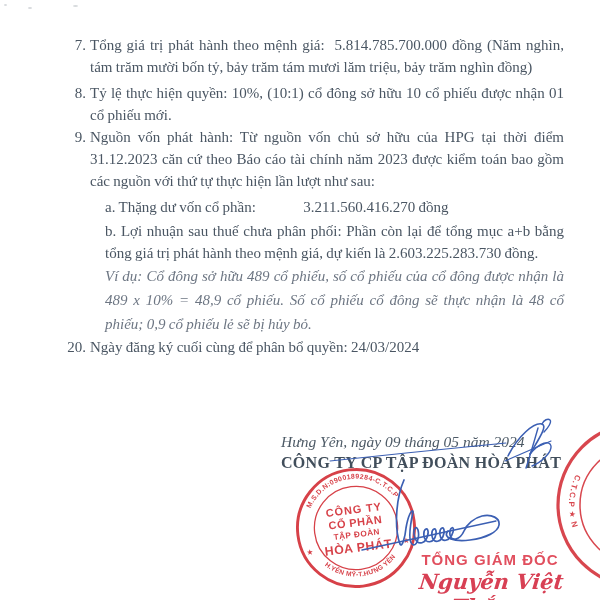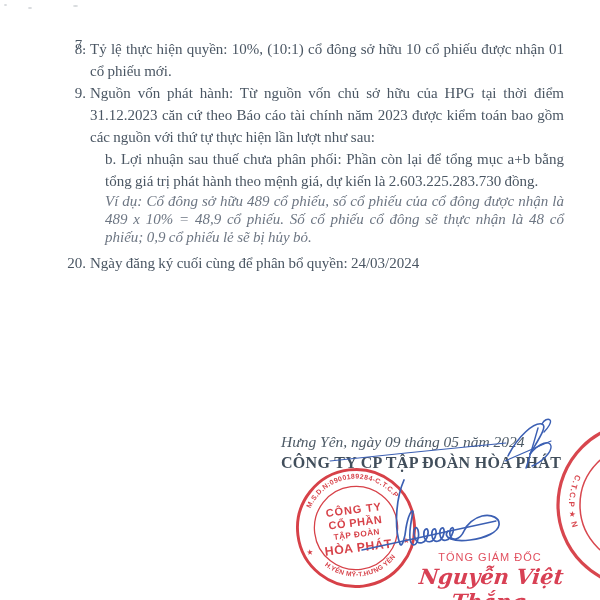--- a/index.html
+++ b/index.html
@@ -8,61 +8,67 @@
     font-family:"Liberation Serif","DejaVu Serif",serif;color:#4a5663;
   }
   .speck{position:absolute;background:#c6cacf;border-radius:50%;opacity:.7;}
   .doc{position:absolute;left:0;top:34px;width:564px;padding-left:90px;box-sizing:border-box;}
   .item{position:relative;font-size:15px;line-height:22px;text-align:justify;word-spacing:-0.4px;}
   .item .num{position:absolute;left:-32px;width:28px;text-align:right;}
   .mb4{margin-bottom:4px;}
   .sub{position:relative;margin-left:15px;font-size:15px;line-height:22px;text-align:justify;word-spacing:-0.4px;}
   .sub.a{margin-top:4px;margin-bottom:2px;}
   .sub .val{margin-left:44px;}
-  .example{margin-left:15px;margin-top:0;margin-bottom:6px;font-size:15px;line-height:18px;
+  .example{margin-left:15px;margin-top:0;font-size:15px;line-height:24px;
     font-style:italic;color:#6d7683;text-align:justify;word-spacing:-0.4px;}
   .sigblock{position:absolute;left:281px;top:433px;width:300px;}
   .placedate{font-style:italic;font-size:15.5px;color:#4d5a66;}
   .company{font-weight:bold;font-size:16px;letter-spacing:.3px;color:#414e5b;margin-top:3px;}
   .stamp{position:absolute;left:292px;top:464px;width:128px;height:128px;transform:rotate(-7deg);opacity:.93;}
   .edgestamp{position:absolute;left:540px;top:420px;width:60px;height:170px;opacity:.9;}
   .titleblock{position:absolute;left:405px;top:551px;width:170px;text-align:center;z-index:4;}
-  .signer-title{font-family:"Liberation Sans","DejaVu Sans",sans-serif;font-weight:normal;
-    font-size:11px;letter-spacing:1px;color:#e14f5e;}
+  .signer-title{font-family:"Liberation Sans","DejaVu Sans",sans-serif;font-weight:bold;
+    font-size:15px;letter-spacing:1px;color:#e14f5e;}
   .signer-name{font-family:"DejaVu Serif",serif;font-weight:bold;font-style:italic;
     font-size:21px;color:#d84054;transform:skewX(-6deg);margin-top:1px;}
   .ink{position:absolute;left:0;top:0;z-index:5;pointer-events:none;}
   .ink path{fill:none;stroke:#3b5fb3;stroke-linecap:round;stroke-linejoin:round;}
   .stamp text,.edgestamp text{font-family:"Liberation Sans","DejaVu Sans",sans-serif;font-weight:bold;fill:#d4333b;}
 </style>
 </head>
 <body>
 
 <div class="page">
 
   <div class="speck" style="left:4px;top:4px;width:3px;height:2px;"></div>
   <div class="speck" style="left:28px;top:7px;width:4px;height:2px;"></div>
   <div class="speck" style="left:73px;top:5px;width:5px;height:2px;"></div>
 
   <div class="doc">
 
     <div class="item mb4">
       <span class="num">7.</span>
+      <span>Tổng giá trị phát hành theo mệnh giá:&nbsp; 5.814.785.700.000 đồng (Năm nghìn, tám trăm mười bốn tỷ, bảy trăm tám mươi lăm triệu, bảy trăm nghìn đồng)</span>
     </div>
 
     <div class="item">
       <span class="num">8.</span>
       <span>Tỷ lệ thực hiện quyền: 10%, (10:1) cổ đông sở hữu 10 cổ phiếu được nhận 01 cổ phiếu mới.</span>
     </div>
 
     <div class="item">
       <span class="num">9.</span>
       <span>Nguồn vốn phát hành: Từ nguồn vốn chủ sở hữu của HPG tại thời điểm 31.12.2023 căn cứ theo Báo cáo tài chính năm 2023 được kiểm toán bao gồm các nguồn với thứ tự thực hiện lần lượt như sau:</span>
     </div>
 
+    <div class="sub a">
+      <span>a.</span>
+      <span>Thặng dư vốn cổ phần:</span>
+      <span class="val">3.211.560.416.270 đồng</span>
+    </div>
 
     <div class="sub">
       <span>b.</span>
       <span>Lợi nhuận sau thuế chưa phân phối: Phần còn lại để tổng mục a+b bằng tổng giá trị phát hành theo mệnh giá, dự kiến là 2.603.225.283.730 đồng.</span>
     </div>
 
 
     <div class="example">Ví dụ: Cổ đông sở hữu 489 cổ phiếu, số cổ phiếu của cổ đông được nhận là 489 x 10% = 48,9 cổ phiếu. Số cổ phiếu cổ đông sẽ thực nhận là 48 cổ phiếu; 0,9 cổ phiếu lẻ sẽ bị hủy bỏ.</div>
 
     <div class="item">

